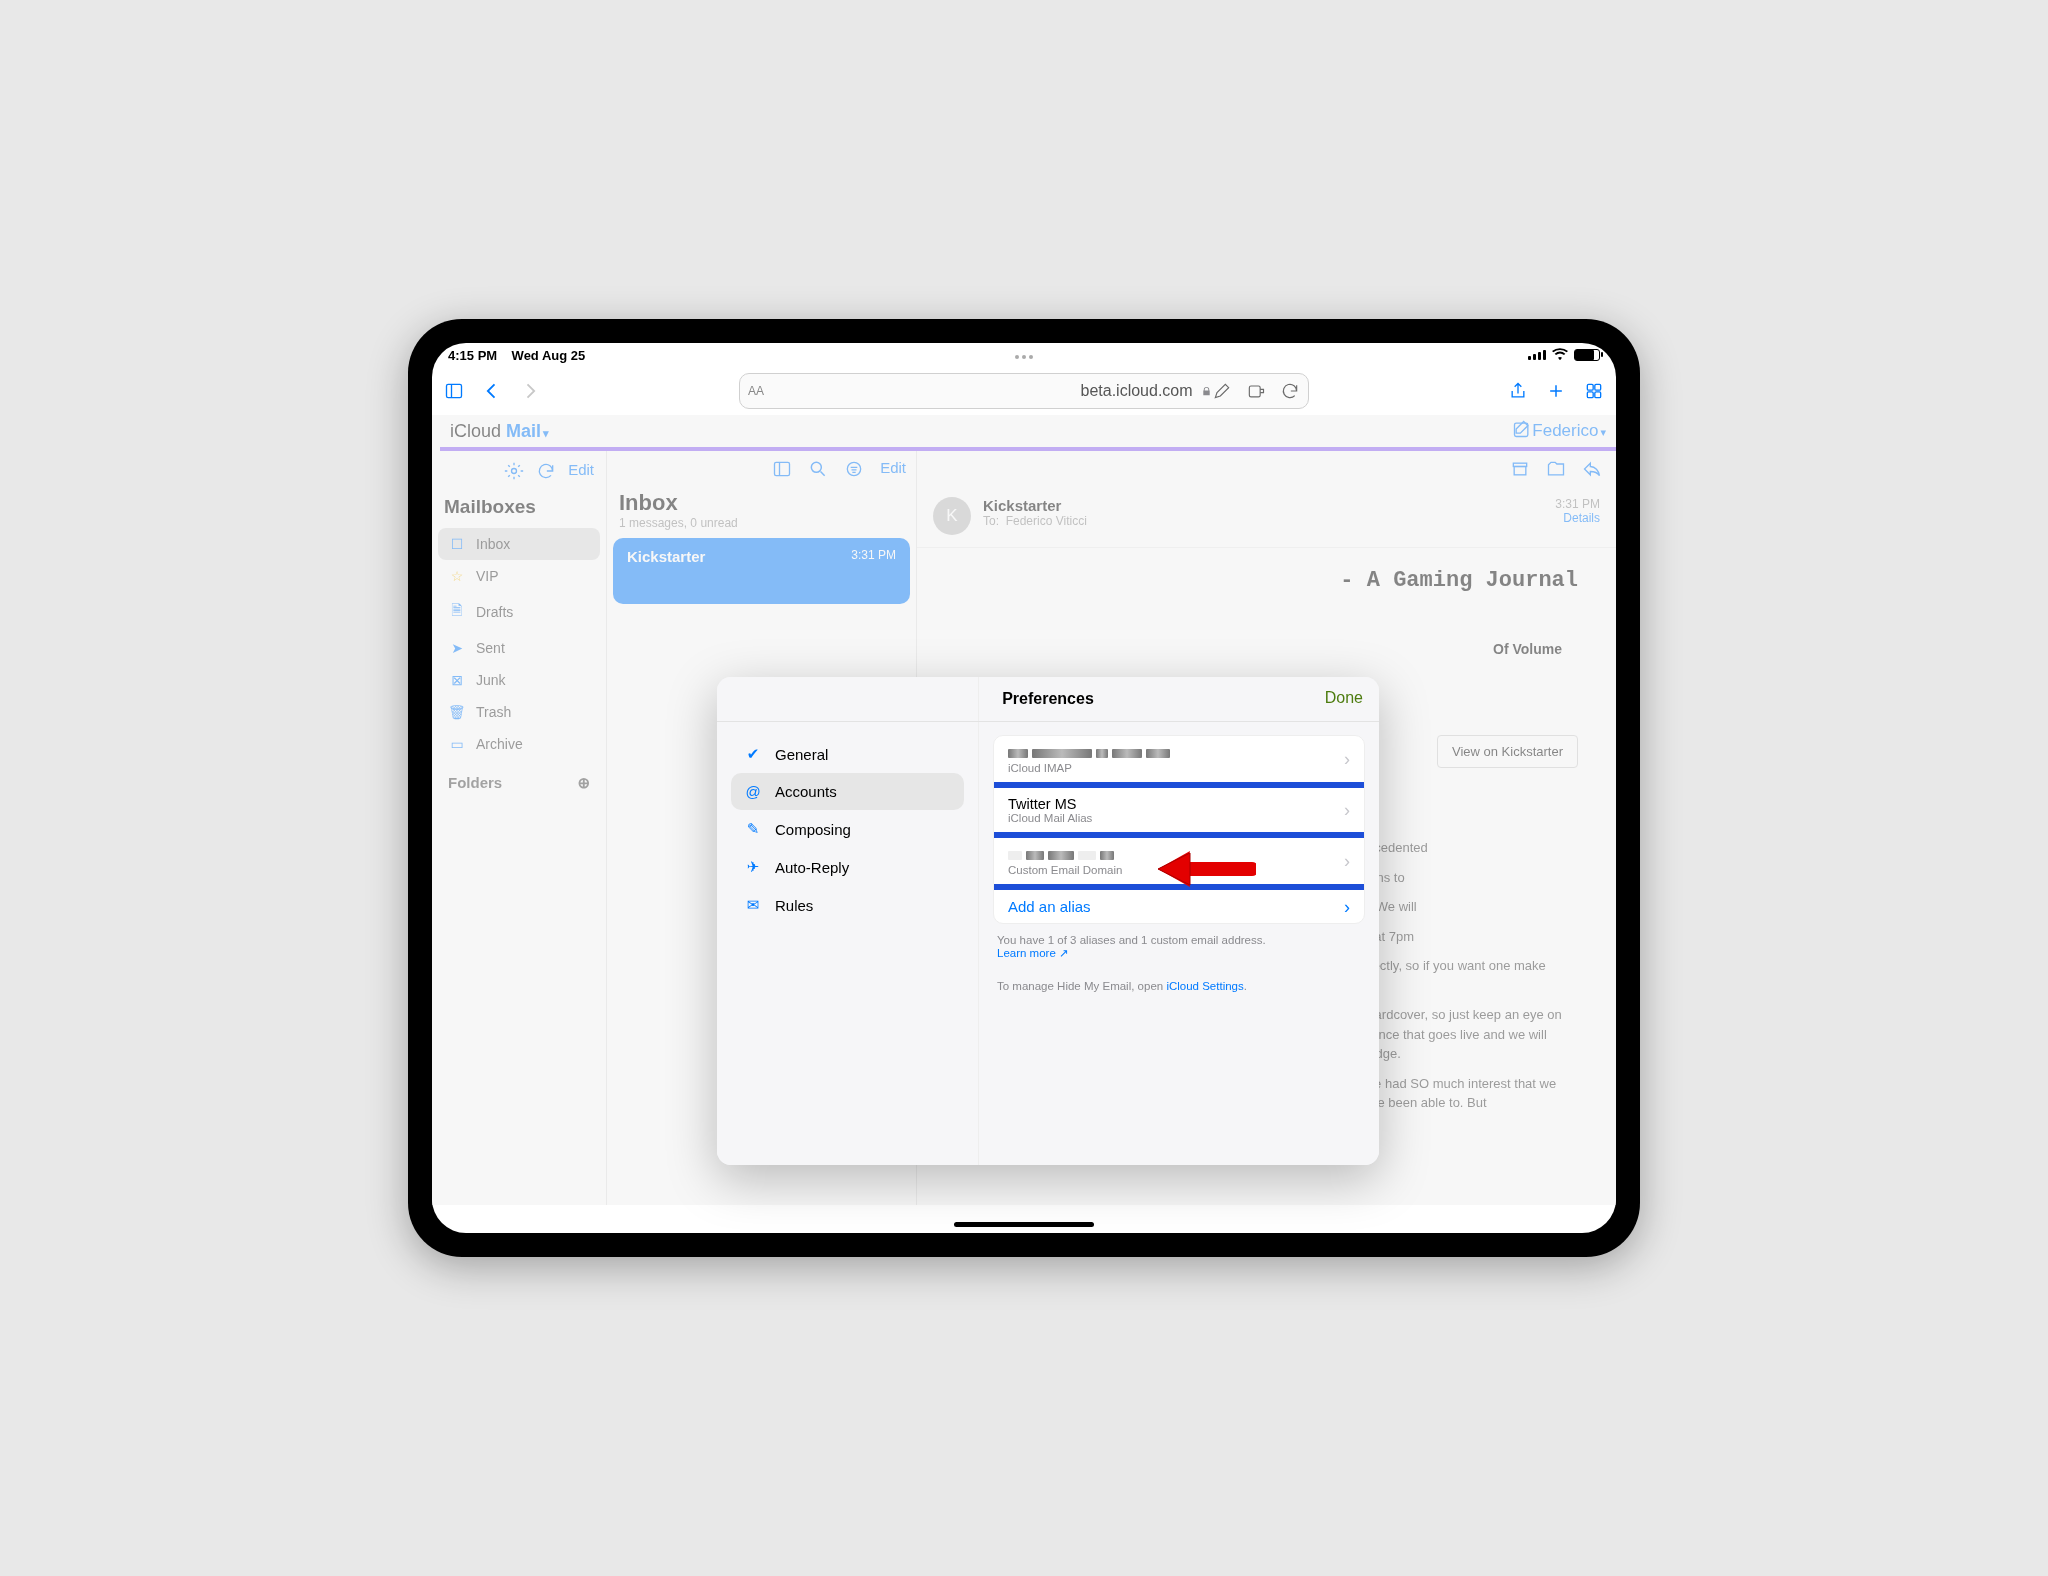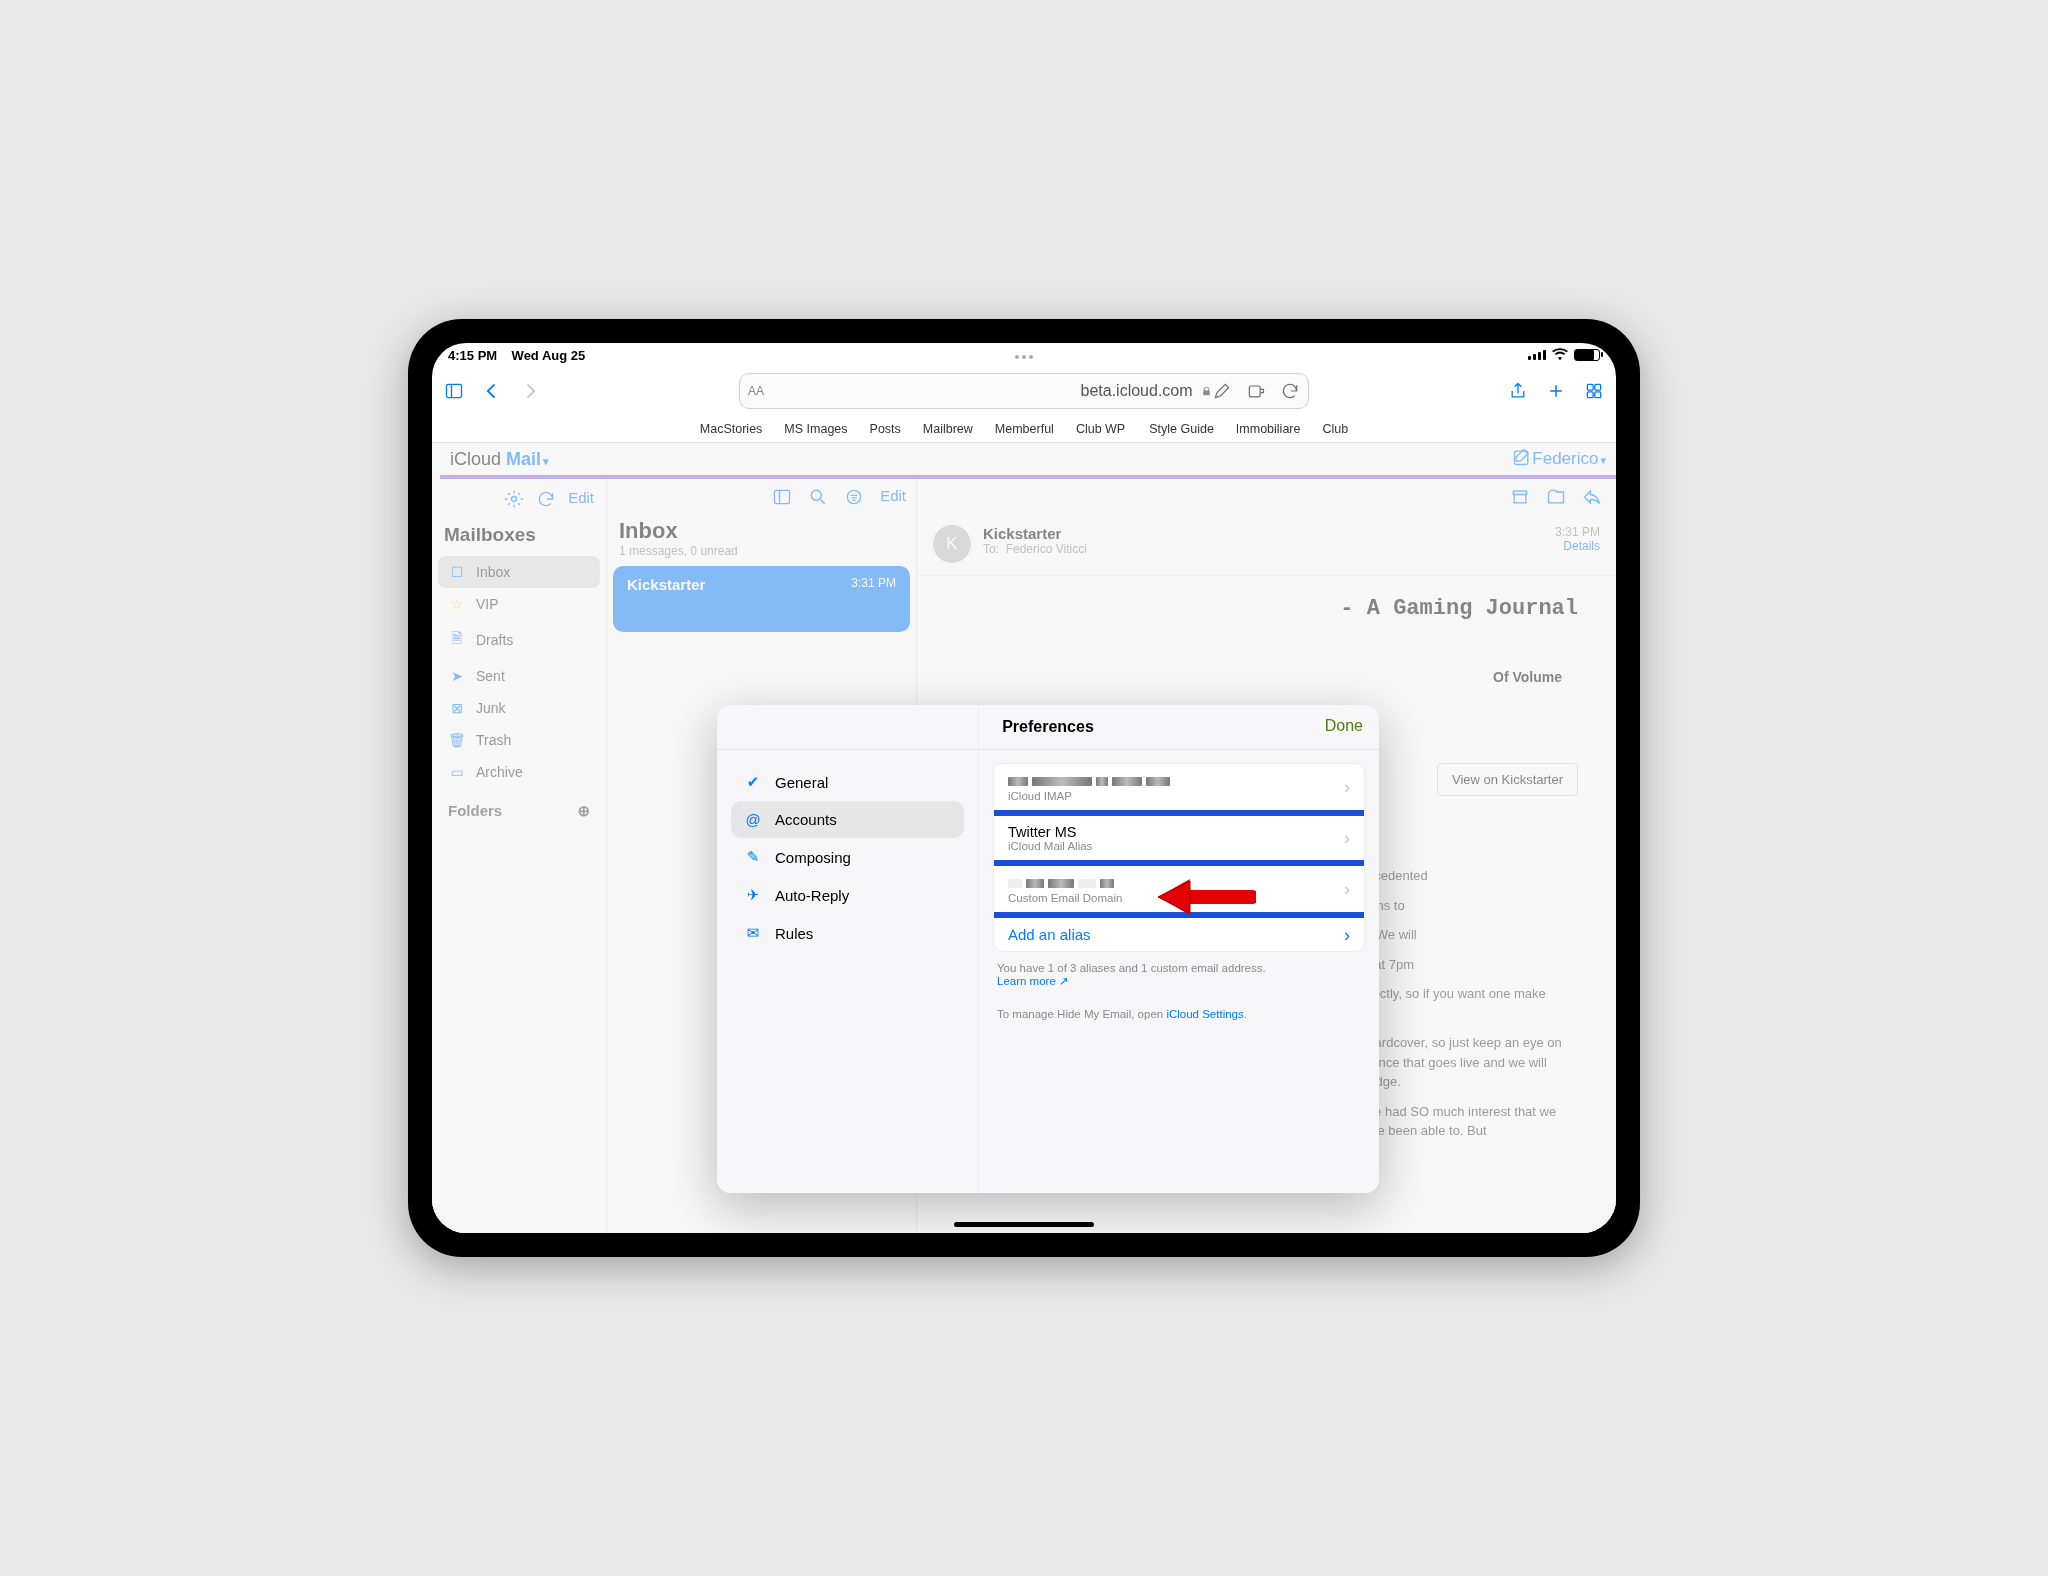--- a/index.html
+++ b/index.html
@@ -189,31 +189,20 @@
             <svg viewBox="0 0 24 24">
               <rect x="4" y="4" width="7" height="7" rx="1.5" fill="none" stroke="#007aff" stroke-width="1.6"></rect>
               <rect x="13" y="4" width="7" height="7" rx="1.5" fill="none" stroke="#007aff" stroke-width="1.6"></rect>
               <rect x="4" y="13" width="7" height="7" rx="1.5" fill="none" stroke="#007aff" stroke-width="1.6"></rect>
               <rect x="13" y="13" width="7" height="7" rx="1.5" fill="none" stroke="#007aff" stroke-width="1.6"></rect>
             </svg>
           </span>
   </div>
 </div>
 
-<div class="favorites">
-  <span>MacStories</span>
-  <span>MS Images</span>
-  <span>Posts</span>
-  <span>Mailbrew</span>
-  <span>Memberful</span>
-  <span>Club WP</span>
-  <span class="apple">Style Guide</span>
-  <span>Immobiliare</span>
-  <span>Club</span>
-</div>
 
 <div class="mail-app">
 
 <div class="mail-header">
   <div class="brand">
     <b>iCloud </b><span>Mail</span><span class="chev">▾</span>
   </div>
   <div class="header-right">
     <span><svg viewBox="0 0 24 24">
                 <rect x="3" y="5" width="16" height="16" rx="2" fill="none" stroke="#007aff" stroke-width="1.6"></rect>

